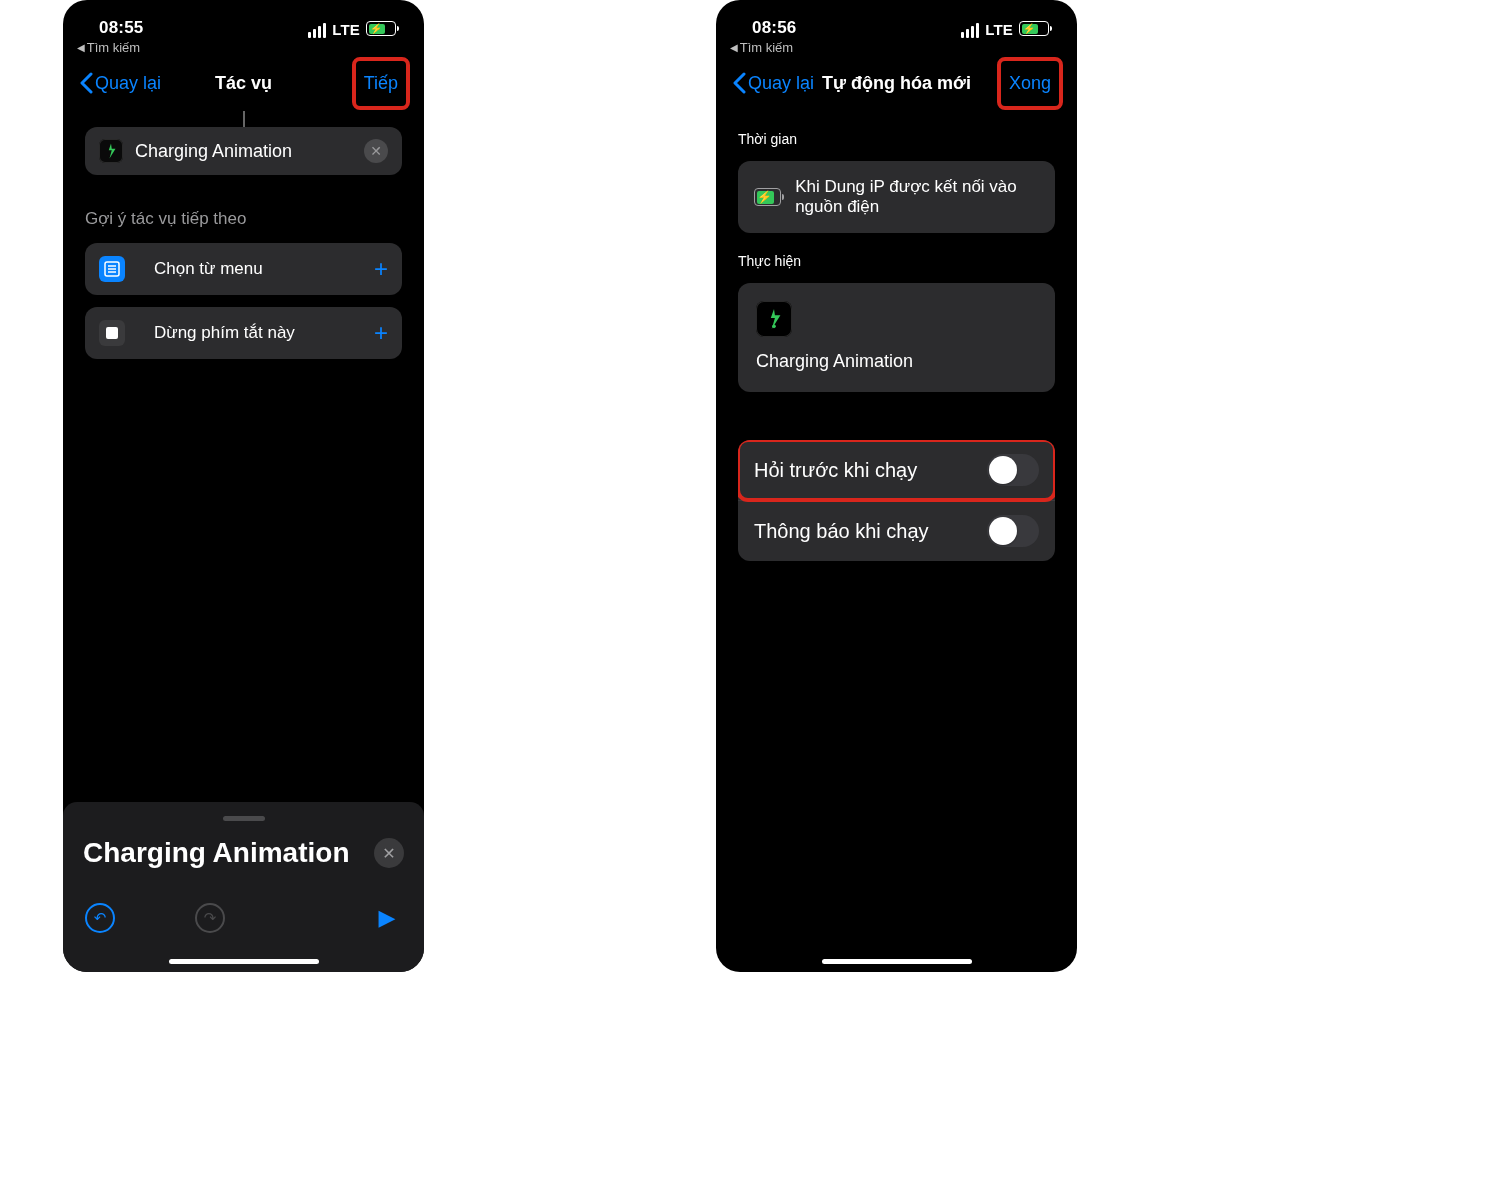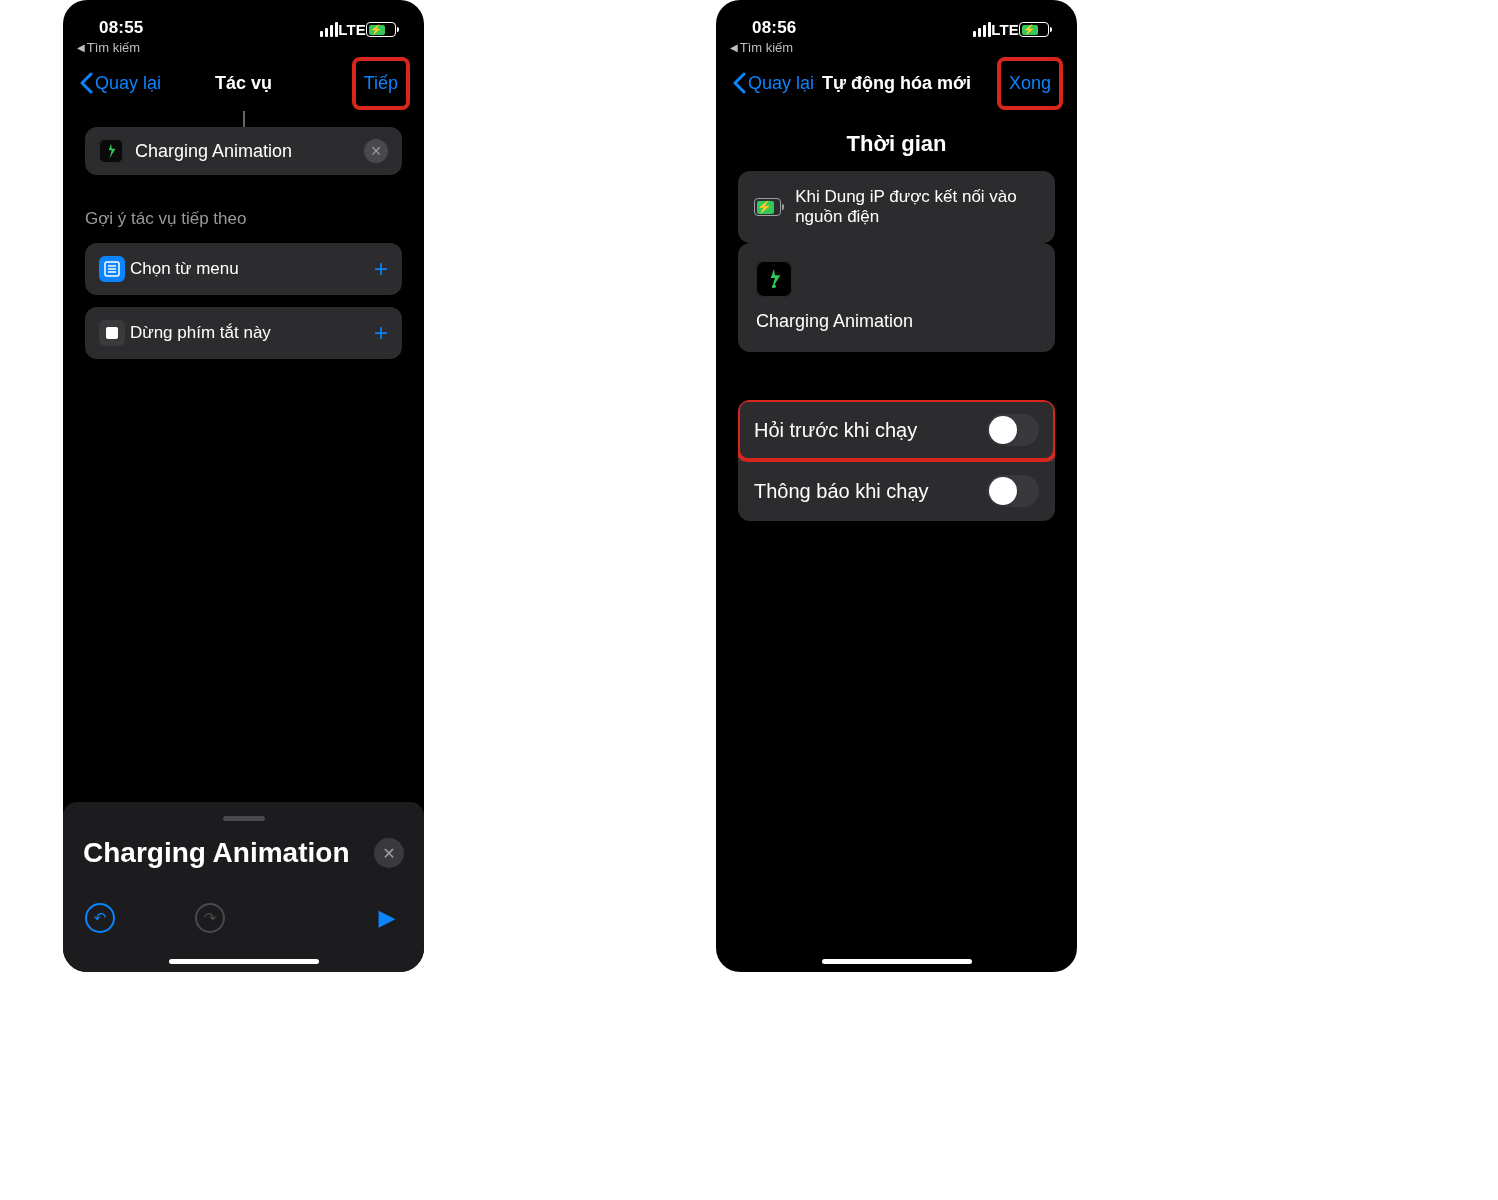--- a/index.html
+++ b/index.html
@@ -5,21 +5,21 @@
     * { margin:0; padding:0; box-sizing:border-box; font-family:-apple-system,"SF Pro Text","Helvetica Neue",Arial,sans-serif; -webkit-font-smoothing:antialiased; }
     body { background:#fff; width:1498px; height:1200px; position:relative; }
     .phone { position:absolute; width:361px; height:972px; background:#000; border-radius:24px; overflow:hidden; color:#fff; }
     .phone.left { left:63px; top:0; }
     .phone.right { left:716px; top:0; }
 
     
     .statusbar { height:38px; display:flex; align-items:flex-end; justify-content:space-between; padding:0 28px 0 36px; font-size:17px; font-weight:600; letter-spacing:.2px; }
     .status-left { display:flex; flex-direction:column; align-items:flex-start; }
     .time { font-size:17px; font-weight:600; }
-    .status-right { display:flex; align-items:center; }
+    .status-right { display:flex; gap:6px; }
     .signal { display:inline-flex; align-items:flex-end; gap:2px; }
     .signal i { width:3px; background:#fff; border-radius:1px; display:block; }
     .signal i:nth-child(1){height:6px}.signal i:nth-child(2){height:9px}.signal i:nth-child(3){height:12px}.signal i:nth-child(4){height:15px}
     .lte { font-size:15px; font-weight:600; }
     .battery { width:30px; height:15px; border:1.5px solid #fff; border-radius:4px; position:relative; }
     .battery:after { content:""; position:absolute; right:-4px; top:4px; width:2.5px; height:5px; background:#fff; border-radius:0 2px 2px 0; }
     .battery .fill { position:absolute; left:1.5px; top:1.5px; bottom:1.5px; width:60%; background:#34c759; border-radius:2px; display:flex; align-items:center; justify-content:center; }
     .battery .bolt { color:#000; font-size:10px; line-height:1; }
 
     .backapp { padding:2px 0 0 14px; font-size:13px; color:#bfbfbf; display:flex; align-items:center; gap:2px; }
@@ -37,42 +37,42 @@
     .vline { width:2px; height:16px; background:#666; margin:0 auto; }
     .card { background:#2c2c2e; border-radius:12px; margin:0 22px; }
     .action-card { display:flex; align-items:center; padding:12px 14px; gap:12px; }
     .appicon { width:24px; height:24px; border-radius:6px; background:#0a0a0a; display:flex; align-items:center; justify-content:center; font-size:14px; }
     .appicon.ch { box-shadow:inset 0 0 0 1px #2a2a2a; }
     .action-card .label { flex:1; font-size:18px; color:#fff; }
     .clearbtn { width:24px; height:24px; border-radius:12px; background:#4a4a4c; display:flex; align-items:center; justify-content:center; color:#9a9a9c; font-size:14px; }
 
     .section-title { color:#9a9a9c; font-size:17px; margin:34px 22px 14px; }
 
-    .sugg { margin:0 22px 12px; background:#2c2c2e; border-radius:12px; display:flex; align-items:center; padding:12px 14px; gap:5px; }
+    .sugg { margin:0 22px 12px; background:#2c2c2e; border-radius:12px; display:flex; align-items:center; padding:12px 14px; gap:29px; }
     .sugg .sicon { width:26px; height:26px; border-radius:6px; display:flex; align-items:center; justify-content:center; font-size:14px; }
     .sugg .sicon.menu { background:#0a84ff; }
     .sugg .sicon.stop { background:#3a3a3c; }
     .sugg .slabel { flex:1; font-size:17px; color:#fff; }
     .sugg .plus { color:#0a84ff; font-size:24px; font-weight:300; }
 
     .bottom-sheet { position:absolute; left:0; right:0; bottom:0; height:170px; background:#1c1c1e; border-radius:14px 14px 0 0; padding:14px 20px 0; }
     .grabber { width:42px; height:5px; background:#4a4a4c; border-radius:3px; margin:0 auto 16px; }
     .sheet-row { display:flex; align-items:center; justify-content:space-between; }
     .sheet-title { font-size:28px; font-weight:700; color:#fff; }
     .sheet-close { width:30px; height:30px; border-radius:15px; background:#3a3a3c; display:flex; align-items:center; justify-content:center; color:#a0a0a2; font-size:16px; }
     .sheet-ctrls { display:flex; align-items:center; gap:80px; margin-top:34px; padding:0 2px; }
     .ctrl { width:30px; height:30px; display:flex; align-items:center; justify-content:center; }
     .ctrl.undo { color:#0a84ff; border:2px solid #0a84ff; border-radius:15px; font-size:15px;}
     .ctrl.redo { color:#4a4a4c; border:2px solid #4a4a4c; border-radius:15px; font-size:15px;}
     .ctrl.play { color:#0a84ff; font-size:22px; margin-left:auto; }
 
     .homebar { position:absolute; bottom:8px; left:50%; transform:translateX(-50%); width:150px; height:5px; background:#fff; border-radius:3px; }
 
     
-    .sec-head { font-size:22px; font-weight:700; margin:20px 22px 14px;text-align:center; }
+    .sec-head { font-size:14px; font-weight:400; margin:20px 22px 14px; }
     .when-card { margin:0 22px; background:#2c2c2e; border-radius:12px; padding:16px 16px; display:flex; align-items:center; gap:14px; }
     .batt-ic { width:34px; height:18px; border:1.5px solid #a0a0a2; border-radius:4px; position:relative; display:inline-flex; align-items:center; }
     .batt-ic:after{ content:""; position:absolute; right:-4px; top:5px; width:2.5px; height:6px; background:#a0a0a2; border-radius:0 2px 2px 0; }
     .batt-ic .bf { position:absolute; left:1.5px; top:1.5px; bottom:1.5px; width:70%; background:#34c759; border-radius:2px; display:flex; align-items:center; justify-content:center; }
     .batt-ic .bz { color:#000; font-size:12px; line-height:1; }
     .when-text { font-size:17px; color:#fff; }
 
     .do-card { margin:0 22px; background:#2c2c2e; border-radius:12px; padding:18px 18px 20px; }
     .do-app { width:36px; height:36px; border-radius:8px; background:#000; display:flex; align-items:center; justify-content:center; margin-bottom:14px; box-shadow:inset 0 0 0 1px #2a2a2a;}
     .do-app svg{ width:22px; height:22px; }
@@ -216,20 +216,21 @@
   <div class="sec-head">Thời gian</div>
   <div class="when-card">
     <span class="batt-ic">
         <span class="bf">
           <span class="bz">⚡</span>
         </span>
       </span>
     <span class="when-text">Khi Dung iP được kết nối vào nguồn điện</span>
   </div>
 
+  <div class="sec-head">Thực hiện</div>
   <div class="do-card">
     <div class="do-app">
       <svg viewBox="0 0 24 24">
           <path d="M12 1 L8.5 11 L13 11 L9.5 23 L19 8 L13 8 Z" fill="#34c759"></path>
           <circle cx="12" cy="20" r="2" fill="#34c759"></circle>
         </svg>
     </div>
     <div class="do-label">Charging Animation</div>
   </div>
 

